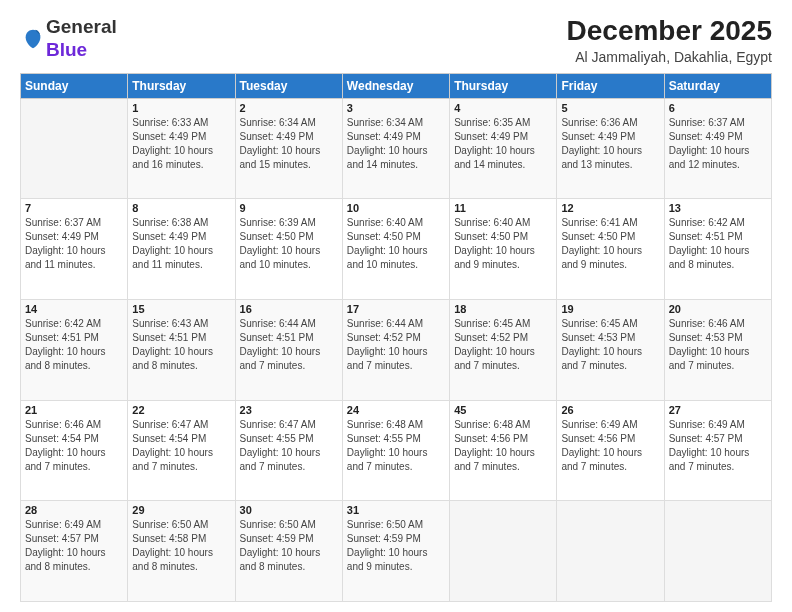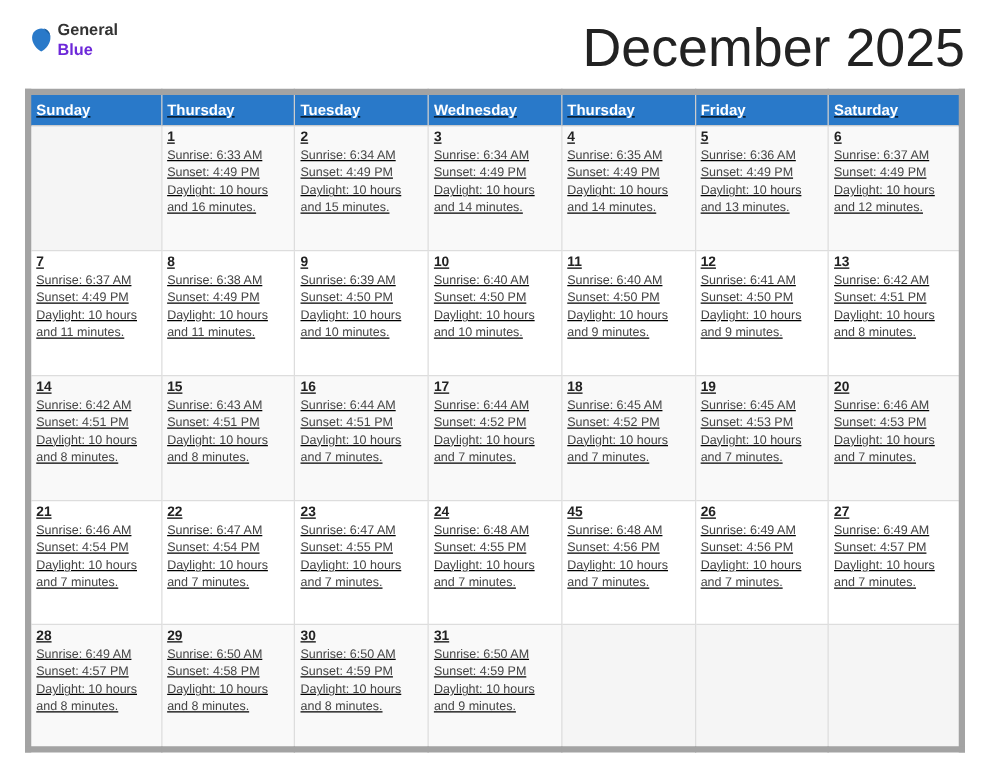--- a/index.html
+++ b/index.html
@@ -22,52 +22,51 @@
       align-items: flex-start;
       justify-content: space-between;
       margin-bottom: 8px;
     }
     .logo {
       display: flex;
       align-items: center;
       gap: 2px;
     }
     .logo-text {
-      font-size: 13px;
+      font-size: 19px;
       font-weight: bold;
       line-height: 1.2;
     }
     .logo-general { color: #333; }
     .logo-blue { color: #6d28d9; }
     .logo-icon {
       width: 22px;
       height: 22px;
       margin-left: 2px;
     }
     .title-section {
       text-align: right;
     }
     .month-title {
-      font-size: 43px;
-      font-weight: normal;
+      font-size: 28px;
+      font-weight: bold;
       color: #222;
       line-height: 1.1;
     }
     .location-title {
       font-size: 14px;
       color: #444;
       margin-top: 2px;
     }
     .calendar {
       flex: 1;
-      border: 5px solid #a3a3a3;
+      border: 1px solid #a3a3a3;
       border-collapse: collapse;
       width: 100%;
       table-layout: fixed;
-      text-decoration: underline;
     }
     .calendar th {
       background: #2979c9;
       color: #fff;
       font-size: 12px;
       font-weight: bold;
       padding: 5px 4px;
       text-align: left;
       border: 1px solid #ccc;
     }
@@ -112,20 +111,21 @@
         <path d="M12 2 C8 2 4 5 4 10 C4 15 8 20 12 22 C16 20 20 15 20 10 C20 5 16 2 12 2Z" fill="#2979c9"></path>
         <path d="M14 2 L20 8 L20 10 C20 5 17 2 14 2Z" fill="#1a5fa0"></path>
       </svg>
       <div>
         <div class="logo-text logo-general">General</div>
         <div class="logo-text logo-blue">Blue</div>
       </div>
     </div>
     <div class="title-section">
       <div class="month-title">December 2025</div>
+      <div class="location-title">Al Jammaliyah, Dakahlia, Egypt</div>
     </div>
   </div>
 
   <table class="calendar">
     <thead>
       <tr id="weekday-header">
           <th>Sunday</th>
           <th>Thursday</th>
           <th>Tuesday</th>
           <th>Wednesday</th>

